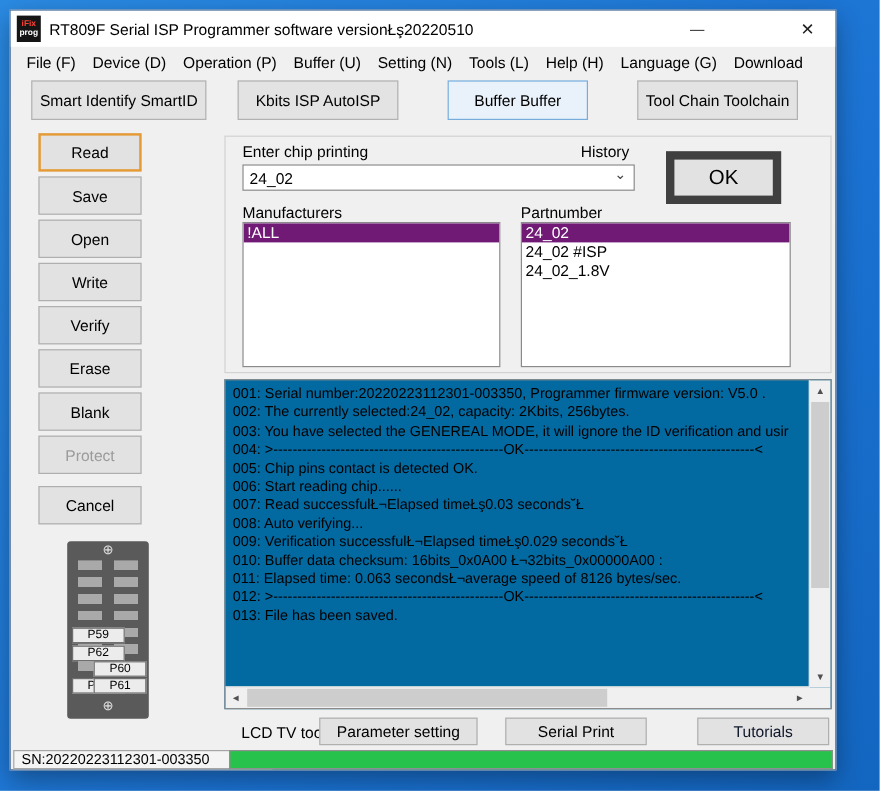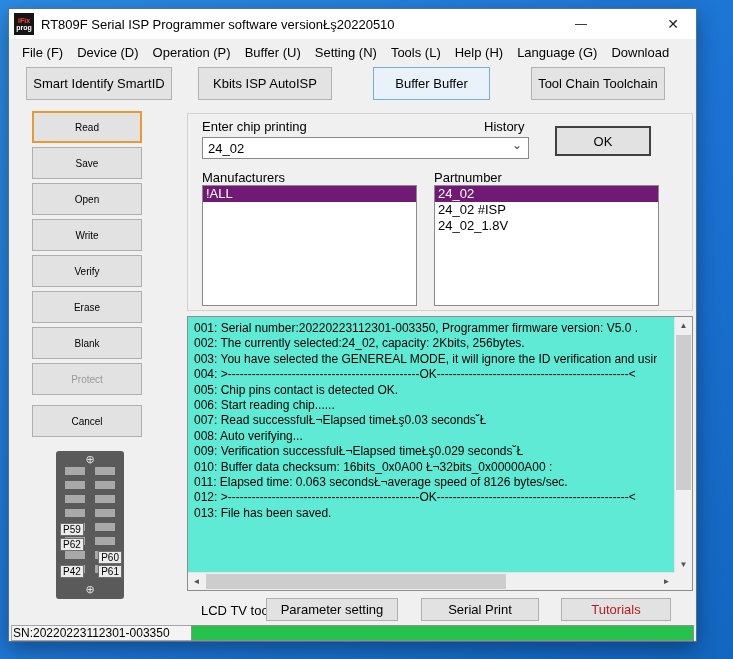--- a/index.html
+++ b/index.html
@@ -22,75 +22,75 @@
   .tb-btn.close{right:0;font-size:14px}
   
   .menubar{position:absolute;left:0;top:30px;right:0;height:26px;display:flex;align-items:center;padding-left:6px}
   .menu-item{padding:3px 7px;white-space:nowrap}
   
   .tab{position:absolute;top:58px;height:33px;background:#e3e3e3;border:1px solid #b1b1b1;box-sizing:border-box;
        display:flex;align-items:center;justify-content:center;font-size:13px;white-space:nowrap}
   .tab.active{background:#e9f2fb;border-color:#77addd}
   .tab1{left:17px;width:146px}.tab2{left:189px;width:134px}.tab3{left:364px;width:117px}.tab4{left:522px;width:134px}
   
-  .abtn{position:absolute;left:23px;width:110px;height:32px;background:#e2e2e2;border:1px solid #afafaf;
-        box-sizing:border-box;display:flex;align-items:center;justify-content:center;font-size:10px}
+  .abtn{position:absolute;left:23px;width:86px;height:32px;background:#e2e2e2;border:1px solid #afafaf;
+        box-sizing:border-box;display:flex;align-items:center;justify-content:center;font-size:13px}
   .b-read{top:102px;border:2px solid #e59a33}
   .b-save{top:138px}.b-open{top:174px}.b-write{top:210px}.b-verify{top:246px}
   .b-erase{top:282px}.b-blank{top:318px}
   .b-protect{top:354px;color:#9b9b9b}
   .b-cancel{top:396px}
   
   .socket{position:absolute;left:47px;top:442px;width:68px;height:148px;background:#5a5a5a;border-radius:3px}
   .pin-col{position:absolute;top:16px;bottom:20px;width:20px;
            background:repeating-linear-gradient(to bottom,#a9a9a9 0 8px,#5a5a5a 8px 14px)}
   .pin-col.left{left:9px}.pin-col.right{right:9px}
   .socket-marker{position:absolute;left:0;right:0;text-align:center;color:#e0e0e0;font-size:11px;line-height:11px}
   .socket-marker.top{top:3px}.socket-marker.bottom{bottom:4px}
-  .pin-label{position:absolute;background:#ececec;border:1px solid #6f6f6f;font-size:10px;line-height:11px;padding:0 2px}
+  .pin-label{position:absolute;background:#ececec;border:1px solid #6f6f6f;font-size:10px;line-height:11px;padding:0 12px}
   .pl-p59{left:4px;top:72px}.pl-p62{left:4px;top:87px}.pl-p42{left:4px;top:114px}
   .pl-p60{right:2px;top:100px}.pl-p61{right:2px;top:114px}
   
   .group{position:absolute;left:178px;top:104px;width:506px;height:198px;border:1px solid #d2d2d2;box-sizing:border-box}
   .lbl{position:absolute;font-size:13px;white-space:nowrap}
   .lbl-enter{left:14px;top:5px}.lbl-history{left:296px;top:5px}
   .lbl-manu{left:14px;top:56px}.lbl-part{left:246px;top:56px}
   .combo{position:absolute;left:14px;top:23px;width:327px;height:22px;background:#fff;border:1px solid #8a8a8a;
          box-sizing:border-box;display:flex;align-items:center;padding-left:5px;font-size:13px}
   .combo-arrow{position:absolute;right:6px;top:0px;font-size:12px;color:#444}
-  .ok-btn{position:absolute;left:367px;top:12px;width:96px;height:30px;background:#e2e2e2;border:2px solid #404040;
-          box-sizing:border-box;display:flex;align-items:center;justify-content:center;font-size:13px}
+  .ok-btn{position:absolute;left:367px;top:12px;width:96px;height:44px;background:#e2e2e2;border:7px solid #404040;
+          box-sizing:border-box;display:flex;align-items:center;justify-content:center;font-size:17px}
   .listbox{position:absolute;top:71px;height:121px;background:#fff;border:1px solid #8a8a8a;box-sizing:border-box;
            overflow:hidden;font-size:13px}
   .list-manu{left:14px;width:215px}.list-part{left:246px;width:225px}
   .list-item{height:16px;line-height:16px;padding:0 3px;white-space:nowrap}
   .list-item.selected{background:#701a75;color:#fff}
   
-  .logbox{position:absolute;left:178px;top:307px;width:506px;height:275px;background:#5eead4;border:1px solid #8b8b8b;
+  .logbox{position:absolute;left:178px;top:307px;width:506px;height:275px;background:#0369a1;border:1px solid #8b8b8b;
           box-sizing:border-box}
   .log-text{position:absolute;left:0;top:0;right:17px;bottom:17px;overflow:hidden;padding:4px 6px}
   .log-line{font-size:12px;line-height:15.4px;white-space:pre}
   .vscroll{position:absolute;top:0;right:0;bottom:17px;width:17px;background:#f0f0f0;border-left:1px solid #e2e2e2}
   .hscroll{position:absolute;left:0;bottom:0;right:17px;height:17px;background:#f0f0f0;border-top:1px solid #e2e2e2}
   .scroll-corner{position:absolute;right:0;bottom:0;width:17px;height:17px;background:#f0f0f0}
   .sarrow{position:absolute;width:17px;height:17px;display:flex;align-items:center;justify-content:center;
           font-size:8px;color:#505050}
   .sarrow.up{top:0;left:0}.sarrow.down{bottom:0;left:0}.sarrow.sleft{left:0;top:0}.sarrow.sright{right:0;top:0}
   .vthumb{position:absolute;left:1px;top:18px;width:15px;height:155px;background:#cdcdcd}
   .hthumb{position:absolute;top:1px;left:18px;width:300px;height:15px;background:#cdcdcd}
   
   .footer-label{position:absolute;left:192px;top:594px;font-size:13px;white-space:nowrap}
   .fbtn{position:absolute;top:589px;height:23px;background:#e2e2e2;border:1px solid #afafaf;box-sizing:border-box;
         display:flex;align-items:center;justify-content:center;font-size:13px}
   .f-param{left:257px;width:132px}
   .f-serial{left:412px;width:118px}
-  .f-tut{left:552px;width:110px;color:#b91c1c}
+  .f-tut{left:572px;width:110px;color:#0f172a}
   
   .sn-field{position:absolute;left:2px;top:616px;width:216px;height:16px;border:1px solid #a5a5a5;background:#f4f4f4;
-            box-sizing:border-box;display:flex;align-items:center;padding-left:1px;font-size:12px;white-space:nowrap}
+            box-sizing:border-box;display:flex;align-items:center;padding-left:6px;font-size:12px;white-space:nowrap}
   .progress{position:absolute;left:182px;top:616px;width:503px;height:16px;background:#26c24b;border:1px solid #8f8f8f;
             box-sizing:border-box}
 </style>
 </head>
 <body>
 
 <div class="window">
 
   <div class="titlebar">
     <div class="app-icon">

